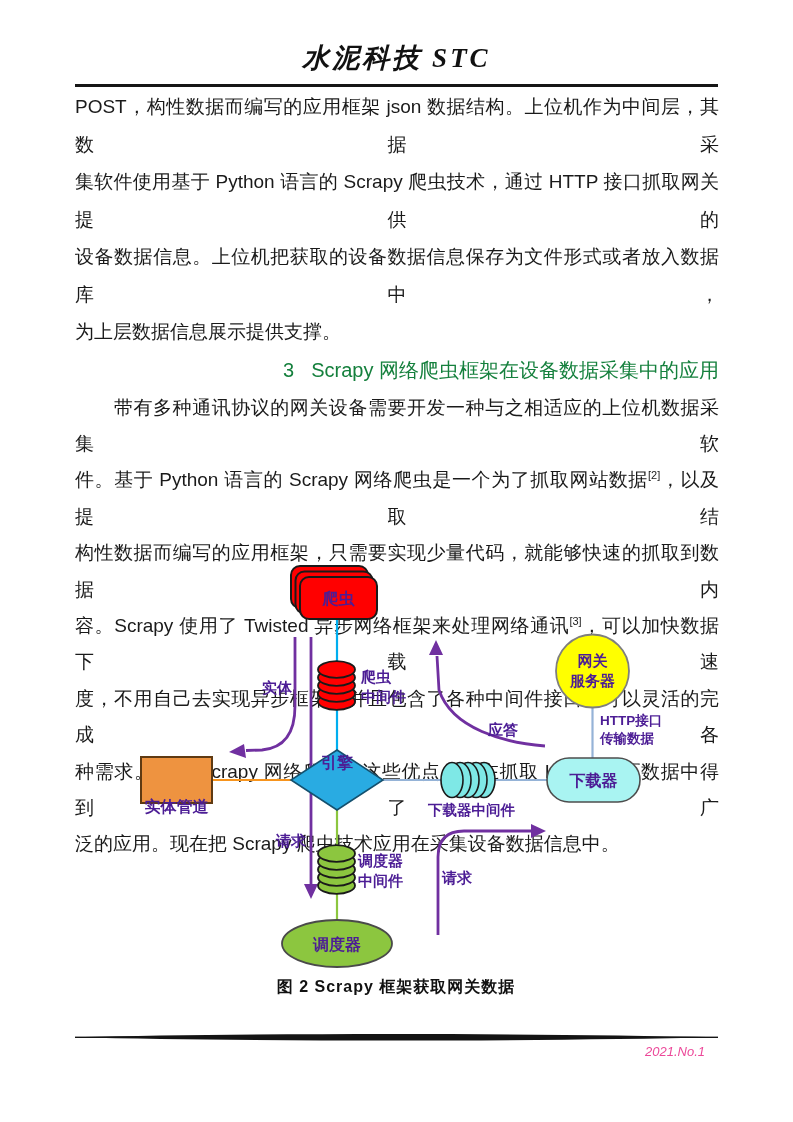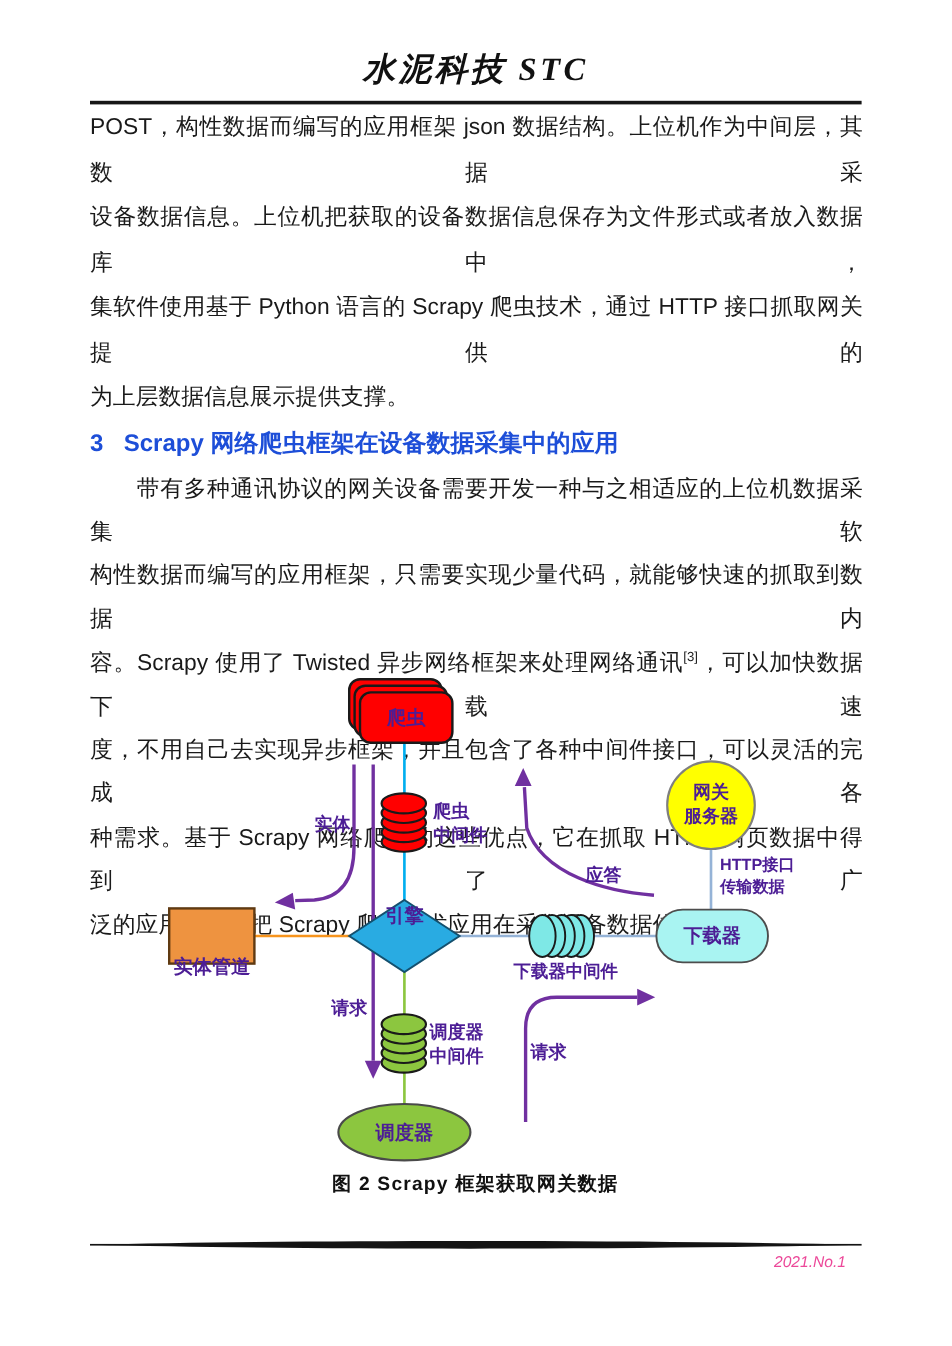--- a/index.html
+++ b/index.html
@@ -16,21 +16,21 @@
     font-style:italic; font-weight:bold; font-size:27px; letter-spacing:3px; color:#111;
   }
   .header-rule { position:absolute; left:75px; top:84px; width:643px; height:2.6px; background:#161616; }
   
   .textblock { position:absolute; left:75px; top:88px; width:644px; font-size:19px; }
   .tline { line-height:37.5px; text-align:justify; text-align-last:justify; white-space:normal; }
   .tline.lastline { text-align-last:left; }
   .tline.indent { text-indent:39px; }
   .p2 .tline { line-height:36.4px; }
   .tline sup { font-size:11px; line-height:0; }
-  .section-heading { font-weight:bold; font-size:20px; line-height:36px; margin:1px 0 2px 0; color:#1d4ed8; }
+  .section-heading { font-weight:normal; font-size:20px; line-height:36px; margin:1px 0 2px 0; color:#15803d;text-align:right; }
   .section-heading .h-num { display:inline-block; margin-right:17px; }
   
   .figure { position:absolute; left:0; top:0; width:793px; height:1122px; pointer-events:none; }
   .fig-svg { position:absolute; left:120px; top:550px; }
   .fig-label {
     position:absolute; font-size:15px; font-weight:600; color:#4c1d95;
     white-space:pre-line; line-height:19px;
   }
   .fig-label.center { display:flex; align-items:center; justify-content:center; text-align:center; }
   .f16 { font-size:16px; }
@@ -50,29 +50,30 @@
 <body>
 
 <div class="page">
 
   <div class="journal-title">水泥科技 STC</div>
   <div class="header-rule"></div>
 
   <div class="textblock">
     <div class="p1">
         <div class="tline">POST，构性数据而编写的应用框架 json 数据结构。上位机作为中间层，其数据采</div>
+        <div class="tline">集软件使用基于 Python 语言的 Scrapy 爬虫技术，通过 HTTP 接口抓取网关提供的</div>
         <div class="tline">设备数据信息。上位机把获取的设备数据信息保存为文件形式或者放入数据库中，</div>
-        <div class="tline">集软件使用基于 Python 语言的 Scrapy 爬虫技术，通过 HTTP 接口抓取网关提供的</div>
         <div class="tline lastline">为上层数据信息展示提供支撑。</div>
       </div>
     <div class="section-heading">
       <span class="h-num">3</span><span>Scrapy 网络爬虫框架在设备数据采集中的应用</span>
     </div>
     <div class="p2">
         <div class="tline indent">带有多种通讯协议的网关设备需要开发一种与之相适应的上位机数据采集软</div>
+        <div class="tline">件。基于 Python 语言的 Scrapy 网络爬虫是一个为了抓取网站数据<sup>[2]</sup>，以及提取结</div>
         <div class="tline">构性数据而编写的应用框架，只需要实现少量代码，就能够快速的抓取到数据内</div>
         <div class="tline">容。Scrapy 使用了 Twisted 异步网络框架来处理网络通讯<sup>[3]</sup>，可以加快数据下载速</div>
         <div class="tline">度，不用自己去实现异步框架，并且包含了各种中间件接口，可以灵活的完成各</div>
         <div class="tline">种需求。基于 Scrapy 网络爬虫的这些优点，它在抓取 HTML 网页数据中得到了广</div>
         <div class="tline lastline">泛的应用。现在把 Scrapy 爬虫技术应用在采集设备数据信息中。</div>
       </div>
   </div>
 
   <div class="figure">
 

